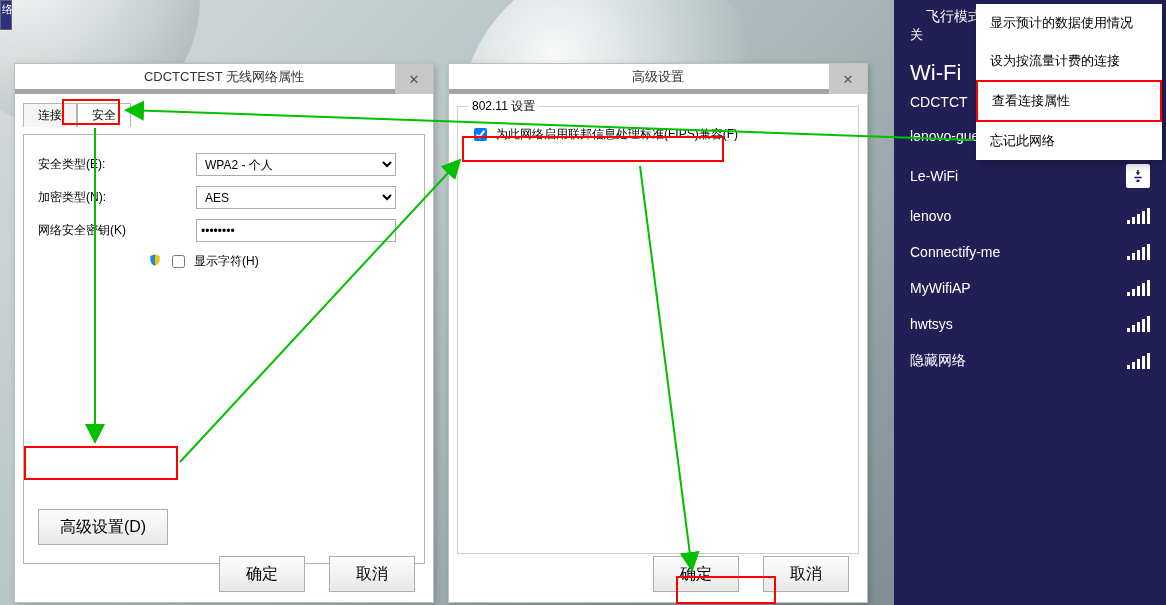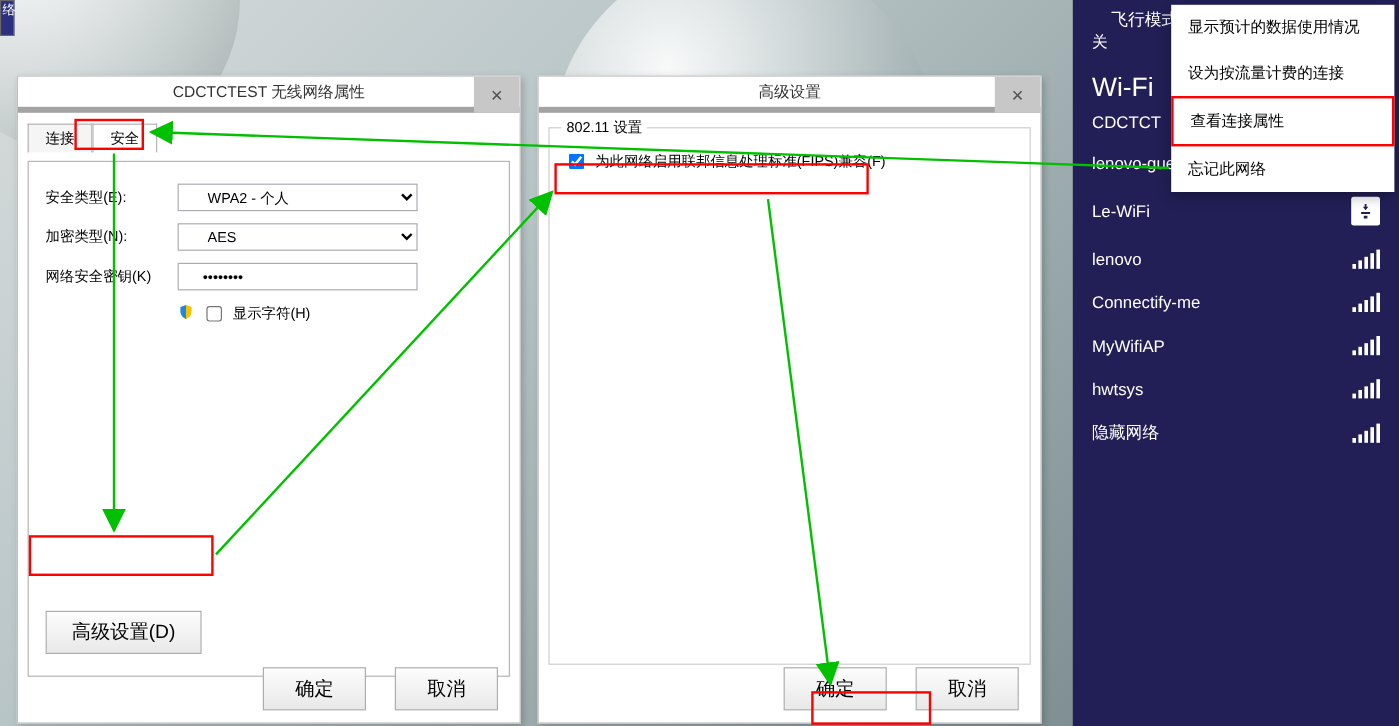--- a/index.html
+++ b/index.html
@@ -36,23 +36,23 @@
   .dlg{position:absolute;background:#fff;border:1px solid #bfbfbf;box-shadow:2px 2px 6px rgba(0,0,0,.2);}
   .dlg.props{left:14px;top:63px;width:420px;height:540px;}
   .dlg.adv  {left:448px;top:63px;width:420px;height:540px;}
   .titlebar{height:30px;display:flex;align-items:center;justify-content:center;background:#fff;border-bottom:5px solid #a3a3a3;position:relative;font-size:13px;color:#333;}
   .closex{position:absolute;right:0;top:0;width:38px;height:30px;background:#c7c7c7;display:flex;align-items:center;justify-content:center;font-size:13px;color:#555;font-family:Arial;}
   .client{position:absolute;left:8px;right:8px;top:38px;bottom:44px;}
   .tabs{display:flex;gap:0;margin-bottom:8px;}
   .tab{border:1px solid #b5b5b5;border-bottom:none;background:#fff;padding:3px 14px;font-size:12px;position:relative;top:1px;}
   .tab.inactive{background:#f5f5f5;}
   .tabbody{border:1px solid #b5b5b5;height:calc(100% - 26px);padding:18px 14px;font-size:12px;position:relative;}
-  .frow{display:flex;align-items:center;margin-bottom:10px;}
+  .frow{display:flex;align-items:center;margin-bottom:10px;gap:48px;}
   .frow label{width:110px;}
-  select,input[type=password]{width:200px;height:23px;border:1px solid #abadb3;font-size:12px;padding:2px 20px;background:#fff;}
+  select,input[type=password]{width:200px;height:23px;border:1px solid #abadb3;font-size:12px;padding:2px 4px;background:#fff;}
   .chk{display:flex;align-items:center;gap:6px;margin-left:110px;}
   .shield-ico svg{width:14px;height:14px;}
   .btn{min-width:86px;height:36px;border:1px solid #adadad;background:linear-gradient(#fdfdfd,#e8e8e8);font-size:16px;display:inline-flex;align-items:center;justify-content:center;}
   .dlg-buttons{position:absolute;right:18px;bottom:10px;display:flex;gap:24px;}
   .groupbox{border:1px solid #cfcfcf;position:relative;padding:18px 12px 12px;margin-top:4px;}
   .groupbox .legend{position:absolute;top:-9px;left:10px;background:#fff;padding:0 4px;font-size:12px;}
 
   
   svg.annot{position:absolute;left:0;top:0;width:1166px;height:605px;pointer-events:none;}
   .redbox{position:absolute;border:2px solid #f00;pointer-events:none;}

